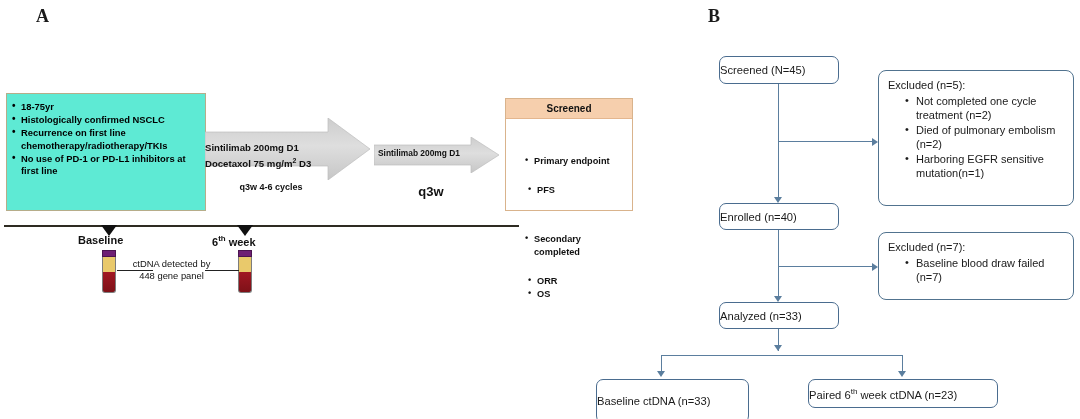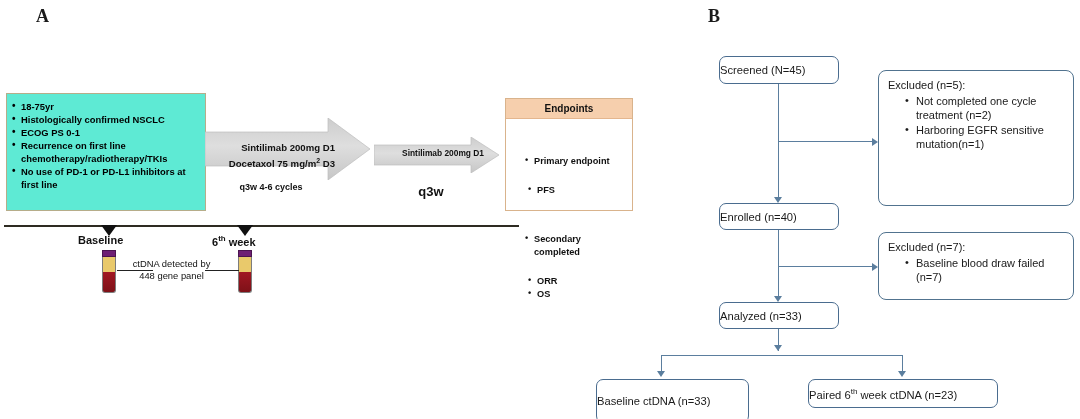--- a/index.html
+++ b/index.html
@@ -15,21 +15,21 @@
   .elig-box{left:6px;top:93px;width:200px;height:118px;
             border:1.5px solid #b6ad8a;background:#5eead4;box-sizing:border-box;}
   .elig-list{margin:0;padding:7px 4px 0 4px;list-style:none;}
   .elig-list li{font-size:9.4px;font-weight:bold;line-height:12.6px;
                 color:#000;position:relative;padding-left:10px;margin-bottom:0.5px;}
   .elig-list li:before{content:"•";position:absolute;left:1px;top:-1px;font-size:10px;}
 
   
   .arrow1{left:205px;top:118px;width:165px;height:62px;}
   .arrow2{left:374px;top:137px;width:125px;height:36px;}
-  .arrow-txt{position:absolute;text-align:right;font-weight:bold;color:#111;}
+  .arrow-txt{position:absolute;text-align:left;font-weight:bold;color:#111;}
   .a1-t{left:205px;top:142px;width:130px;font-size:9.6px;line-height:12.5px;}
   .a2-t{left:378px;top:148px;width:106px;font-size:8.4px;line-height:11px;}
   .a1-sub{left:205px;top:182px;width:132px;font-size:9px;font-weight:bold;text-align:center;}
   .a2-sub{left:378px;top:184px;width:106px;font-size:13px;font-weight:bold;text-align:center;}
   .sup{font-size:0.72em;vertical-align:super;}
 
   
   .ep-box{left:505px;top:98px;width:128px;height:113px;
           border:1px solid #d9b38c;background:#fff;box-sizing:border-box;}
   .ep-head{background:#f6cfad;border-bottom:1px solid #e4b68e;
@@ -75,21 +75,20 @@
 </style>
 </head>
 <body>
 
 <div class="abs panel-letter" style="left:36px;top:6px;">A</div>
 
 <div class="abs elig-box">
   <ul class="elig-list">
     <li>18-75yr</li>
     <li>Histologically confirmed NSCLC</li>
-    <li>ECOG PS 0-1</li>
     <li>Recurrence on first line chemotherapy/radiotherapy/TKIs</li>
     <li>No use of PD-1 or PD-L1 inhibitors at first line</li>
   </ul>
 </div>
 
 <svg class="abs arrow1" viewBox="0 0 165 62">
   <defs>
     <linearGradient id="ag1" x1="0" y1="0" x2="0" y2="1">
       <stop offset="0%" stop-color="#cdcdcd"></stop>
       <stop offset="45%" stop-color="#dedede"></stop>
@@ -111,21 +110,21 @@
       <stop offset="45%" stop-color="#dedede"></stop>
       <stop offset="100%" stop-color="#c6c6c6"></stop>
     </linearGradient>
   </defs>
   <polygon points="0,8 97,8 97,0 125,18 97,36 97,28 0,28" fill="url(#ag2)" stroke="#bdbdbd" stroke-width="0.7"></polygon>
 </svg>
 <div class="arrow-txt a2-t">Sintilimab 200mg D1</div>
 <div class="abs a2-sub">q3w</div>
 
 <div class="abs ep-box">
-  <div class="ep-head">Endpoints</div>
+  <div class="ep-head">Screened</div>
   <ul class="ep-list">
     <li>Primary endpoint</li>
   </ul>
   <ul class="ep-sub">
     <li>PFS</li>
   </ul>
   <ul class="ep-list">
     <li>Secondary completed</li>
   </ul>
   <ul class="ep-sub">
@@ -177,20 +176,21 @@
 
 <div class="fbox main" style="left:808px;top:379px;width:190px;height:29px;">
   <span><span>Paired 6</span><span class="sup">th</span><span> week  ctDNA (n=23)</span></span>
 </div>
 
 <div class="fbox excl" style="left:878px;top:70px;width:196px;height:136px;">
   <div class="excl-inner">
     <div>Excluded (n=5):</div>
     <ul>
       <li>Not completed one cycle treatment (n=2)</li>
+      <li>Died of pulmonary embolism (n=2)</li>
       <li>Harboring EGFR sensitive mutation(n=1)</li>
     </ul>
   </div>
 </div>
 
 <div class="fbox excl" style="left:878px;top:232px;width:196px;height:68px;">
   <div class="excl-inner">
     <div>Excluded (n=7):</div>
     <ul>
       <li>Baseline blood draw failed (n=7)</li>

